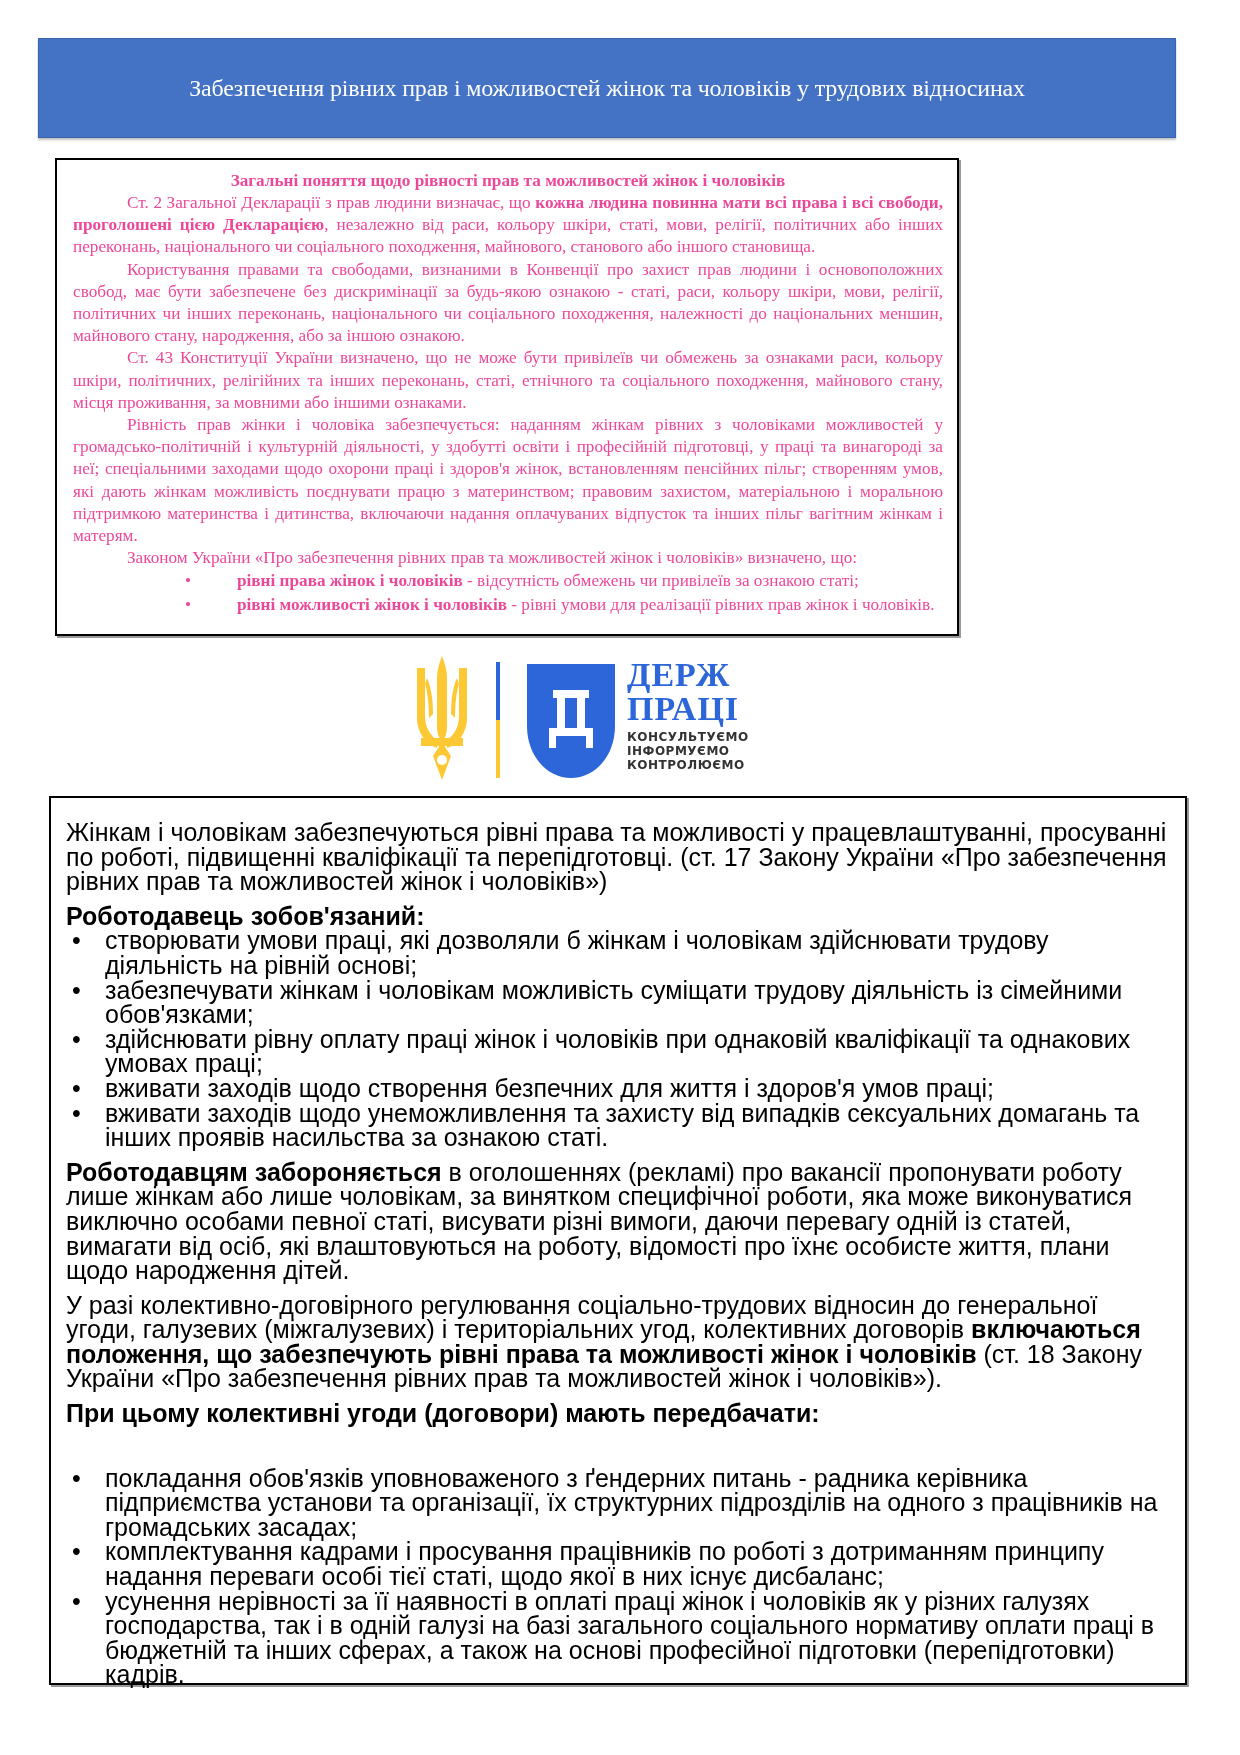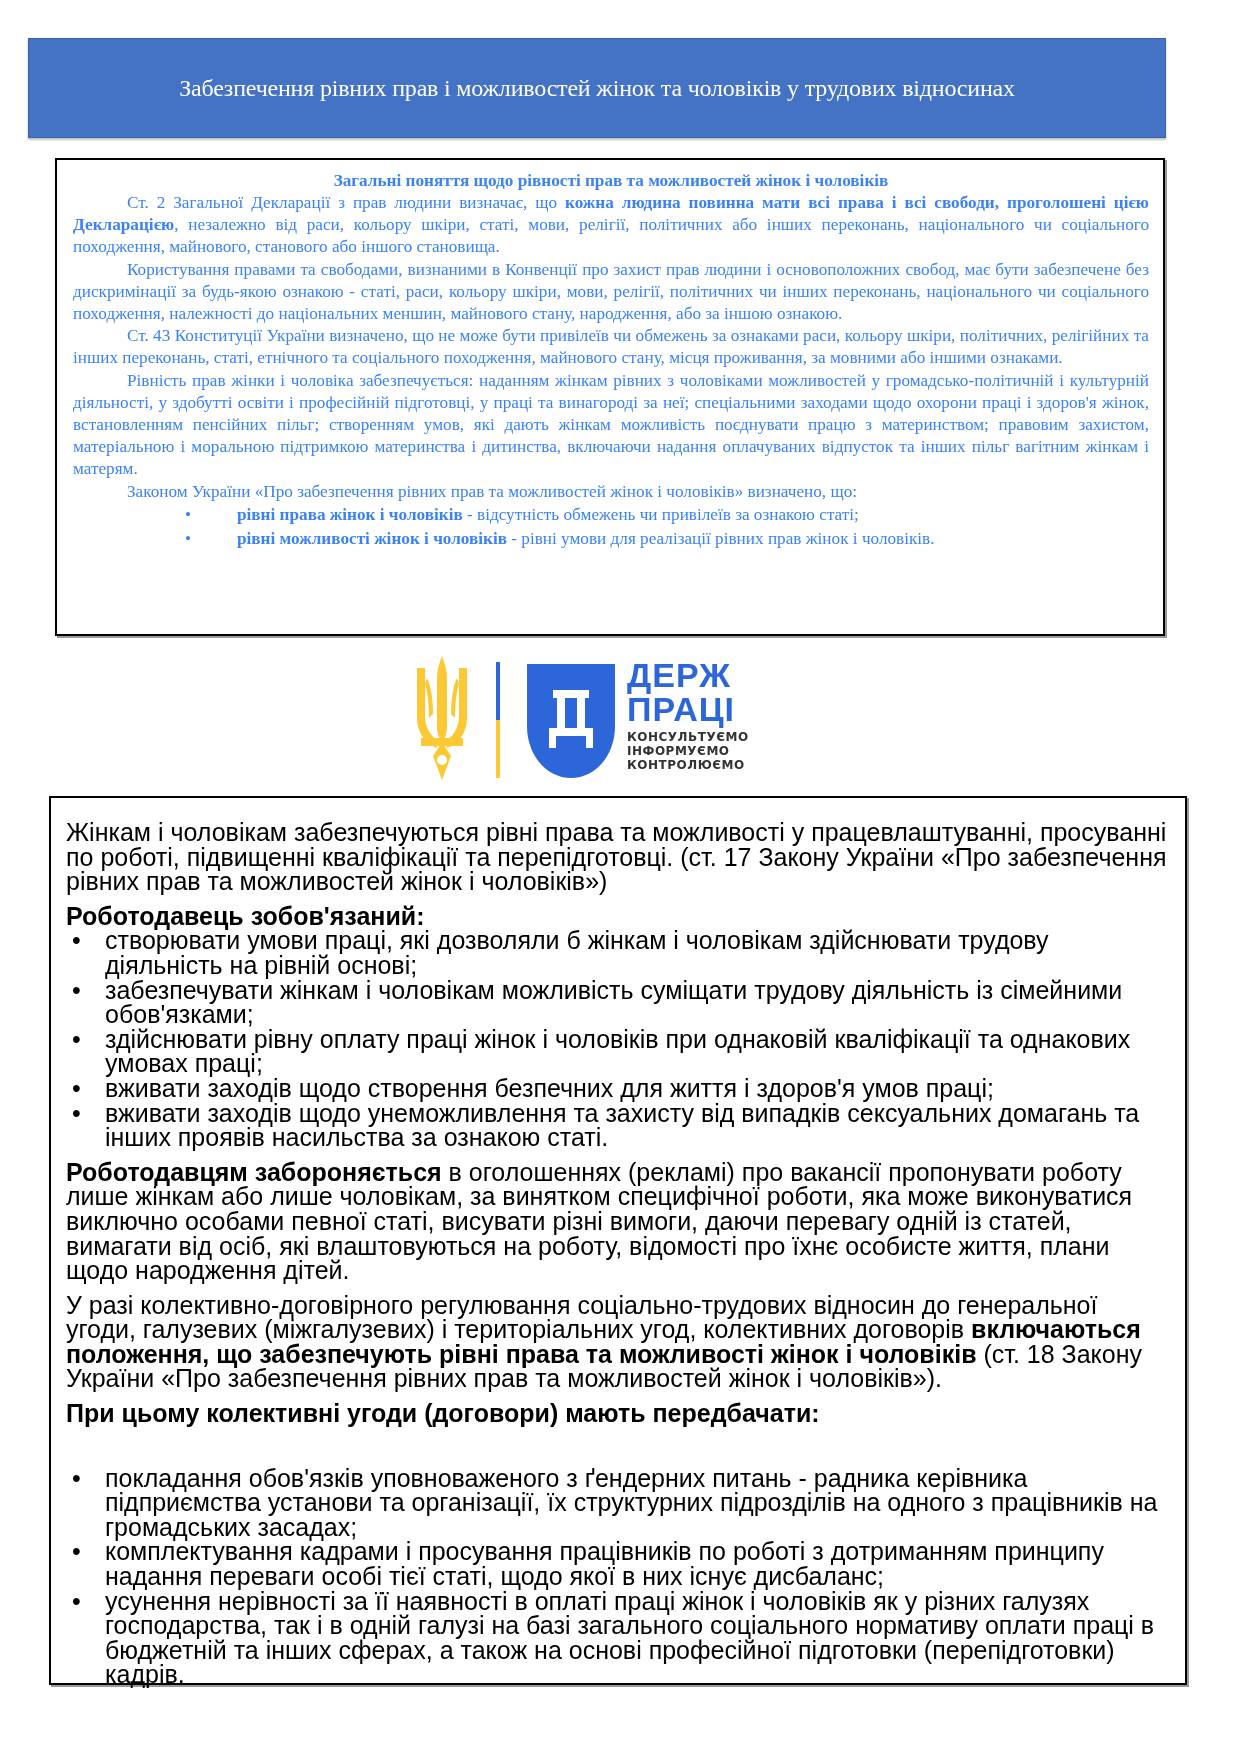--- a/index.html
+++ b/index.html
@@ -1,33 +1,33 @@
 <!DOCTYPE html>
 <html><head>
 <meta charset="utf-8">
 <style>
   html, body { margin: 0; padding: 0; background: #ffffff; }
   body { width: 1240px; height: 1755px; position: relative; overflow: hidden; }
 
   .banner {
-    position: absolute; left: 28px; top: 38px; width: 1136px; height: 98px;
+    position: absolute; left: 38px; top: 38px; width: 1136px; height: 98px;
     background: #4472c4; border: 1px solid #3a63ad;
     box-shadow: 0 2px 2px rgba(0,0,0,0.25);
     display: flex; align-items: center; justify-content: center;
   }
   .banner-title {
     color: #ffffff; font-family: "Liberation Serif", serif; font-size: 24px; letter-spacing: -0.2px;
   }
 
   .box1 {
-    position: absolute; left: 55px; top: 158px; width: 1110px; height: 478px;
+    position: absolute; left: 55px; top: 158px; width: 904px; height: 478px;
     border: 2px solid #000; box-sizing: border-box;
     box-shadow: 2px 2px 0 #999;
     padding: 10px 14px 0 16px;
-    font-family: "Liberation Serif", serif; font-size: 17.2px; line-height: 22.2px; color: #3b82f6;
+    font-family: "Liberation Serif", serif; font-size: 17.2px; line-height: 22.2px; color: #ec4899;
   }
   .box1 h2 { margin: 0; font-size: 17.2px; font-weight: bold; text-align: center; line-height: 22px; }
   .box1 p { margin: 0; text-align: justify; text-indent: 54px; }
   .box1 b { font-weight: bold; }
   .box1 ul { margin: 0; padding: 0; list-style: none; }
   .box1 li { position: relative; padding-left: 164px; line-height: 24px; }
   .box1 li .bullet { position: absolute; left: 112px; top: 0; }
 
   .logo {
     position: absolute; left: 415px; top: 656px; width: 400px; height: 124px;
@@ -87,21 +87,21 @@
     <g>
       <path d="M112 8 L200 8 L200 70 C200 100 180 122 156 122 C132 122 112 100 112 70 Z" fill="#2c66d8"></path>
       <rect x="138" y="34" width="36" height="8" fill="#fff"></rect>
       <rect x="142" y="42" width="8" height="30" fill="#fff"></rect>
       <rect x="162" y="42" width="8" height="30" fill="#fff"></rect>
       <rect x="134" y="72" width="44" height="8" fill="#fff"></rect>
       <rect x="134" y="80" width="7" height="12" fill="#fff"></rect>
       <rect x="171" y="80" width="7" height="12" fill="#fff"></rect>
     </g>
   </svg>
-  <div style="position:absolute; left:212px; top:2px; font-family:Liberation Sans, sans-serif; font-weight:bold; color:#2c66d8; font-size:34px; line-height:34px; letter-spacing:1px;">
+  <div style="position:absolute; left:212px; top:2px; font-family:Liberation Serif, serif; font-weight:bold; color:#2c66d8; font-size:34px; line-height:34px; letter-spacing:1px;">
     <div>ДЕРЖ</div>
     <div>ПРАЦІ</div>
   </div>
   <div style="position:absolute; left:212px; top:74px; font-family:'DejaVu Sans', sans-serif; font-weight:bold; color:#333; font-size:12px; line-height:14px; letter-spacing:0.5px;">
     <div>КОНСУЛЬТУЄМО</div>
     <div>ІНФОРМУЄМО</div>
     <div>КОНТРОЛЮЄМО</div>
   </div>
 </div>
 

